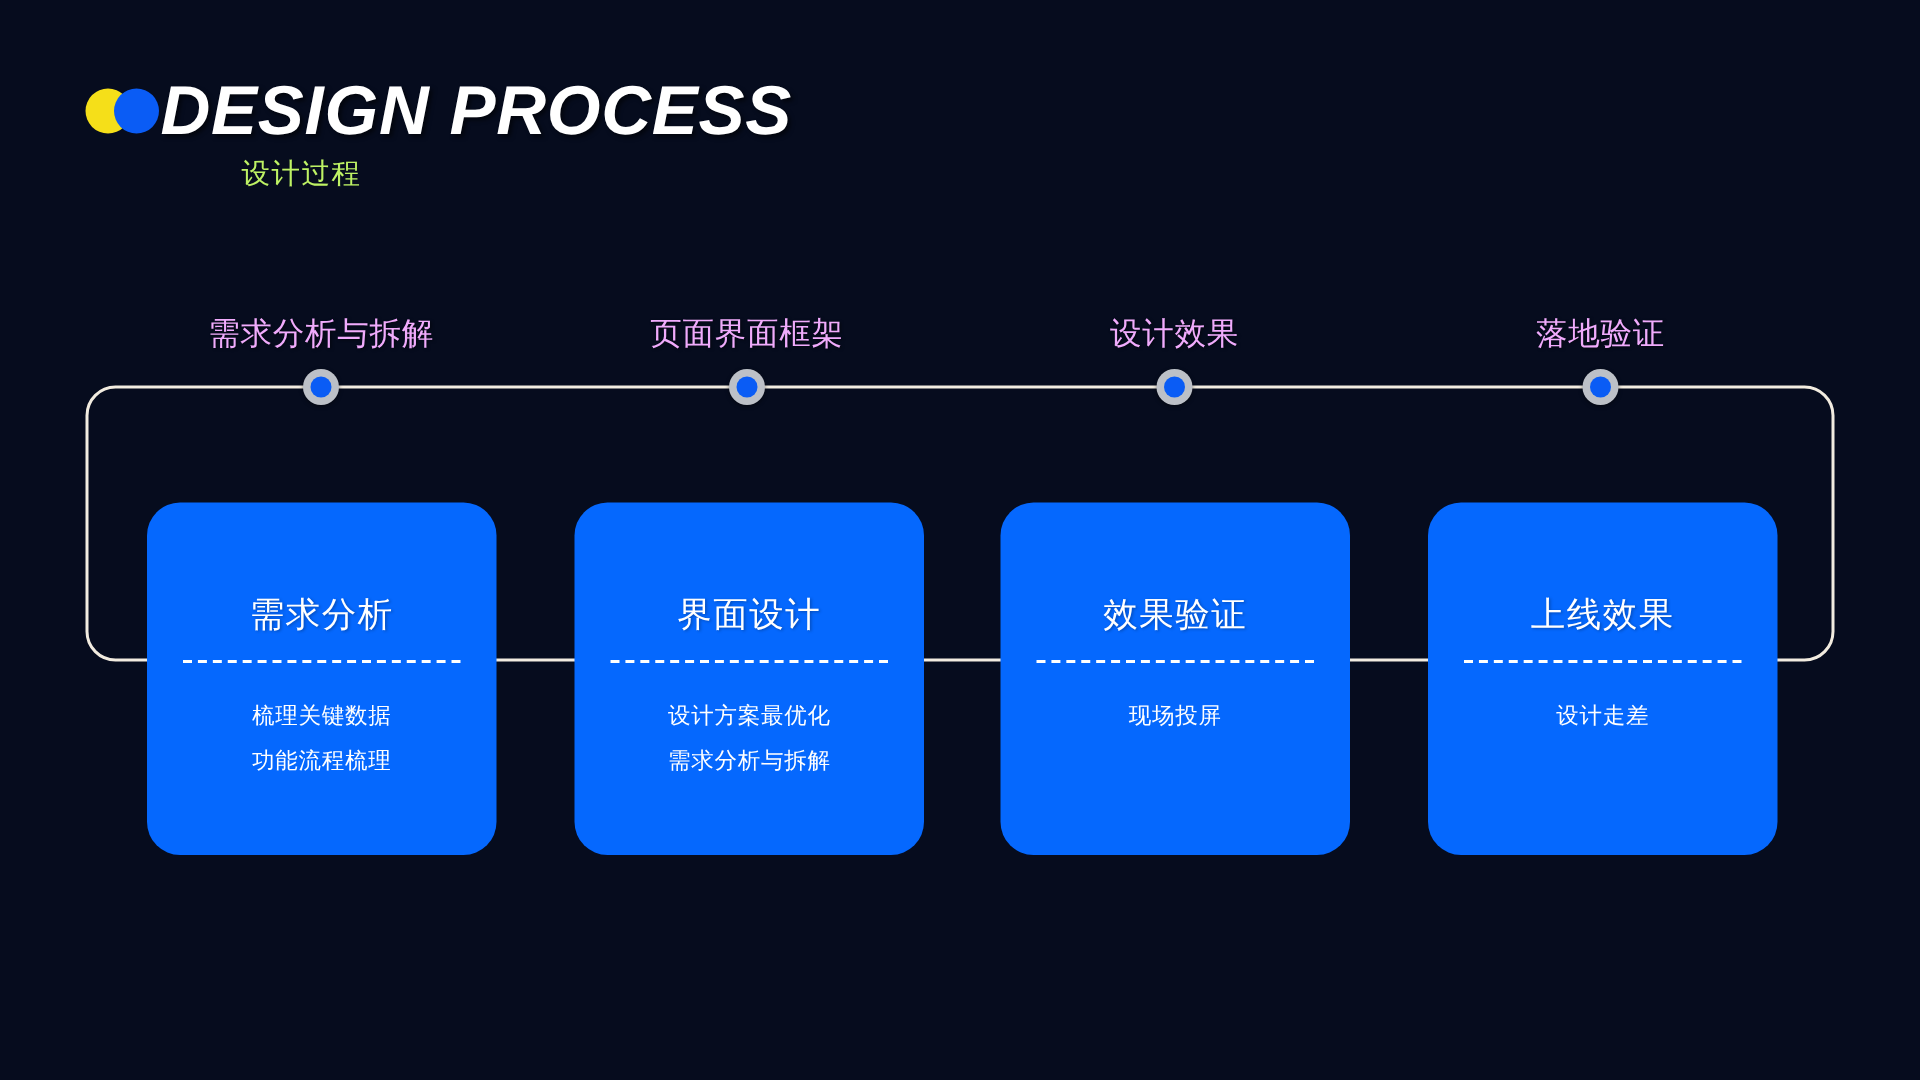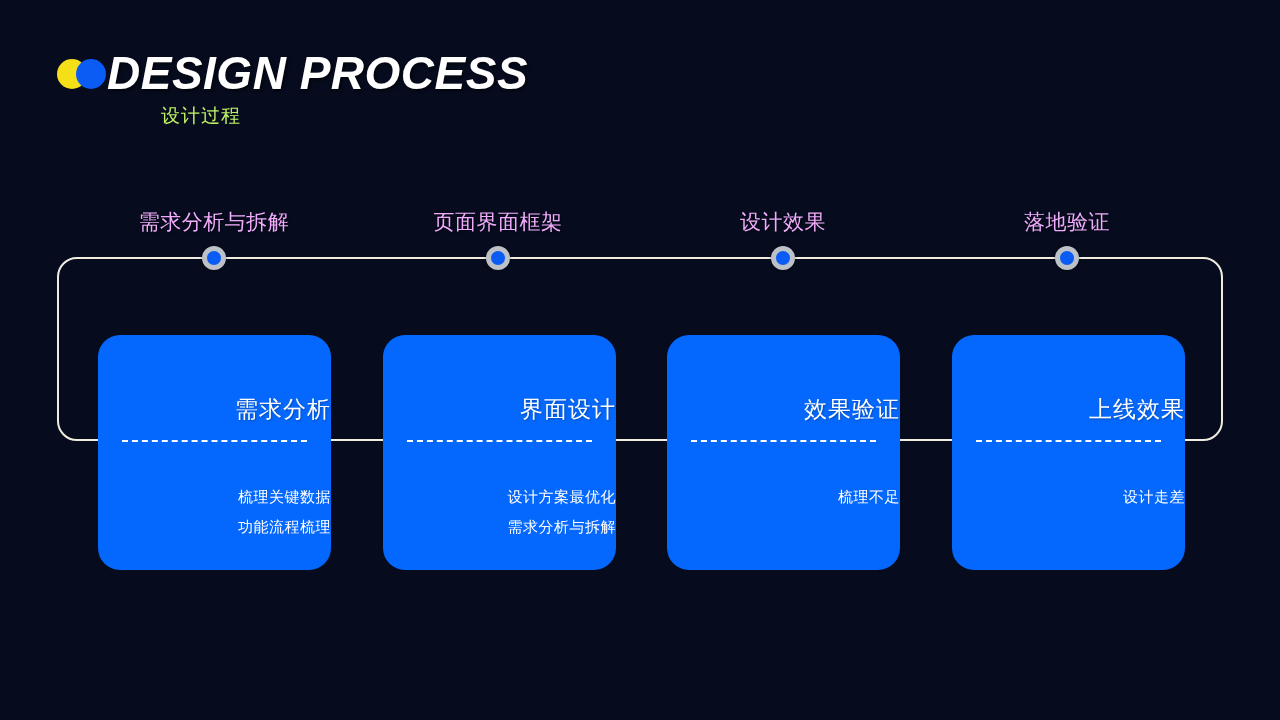--- a/index.html
+++ b/index.html
@@ -128,21 +128,21 @@
     background: #0568fe;
     border-radius: 22px;
     overflow: hidden;
   }
 
   .card-title {
     position: absolute;
     top: 59px;
     left: 0;
     right: 0;
-    text-align: right;
+    text-align: center;
     font-size: 23px;
     font-weight: 400;
     color: #ffffff;
     letter-spacing: 1px;
     text-shadow: 1px 1px 2px rgba(0,0,0,0.28);
   }
 
   .card-divider {
     position: absolute;
     top: 105px;
@@ -150,22 +150,21 @@
     right: 24px;
     height: 0;
     border-top: 2px dashed #ffffff;
   }
 
   .card-items {
     position: absolute;
     top: 128px;
     left: 0;
     right: 0;
-    text-align: right;
-    margin-top: 19px;
+    text-align: center;
   }
   .card-item {
     font-size: 15px;
     color: #ffffff;
     line-height: 30px;
     letter-spacing: 0.5px;
   }
 
   .card-1 { left: 98px; }
   .card-2 { left: 383px; padding-left: 15px; }
@@ -223,21 +222,21 @@
   <div class="card-items">
     <div class="card-item">设计方案最优化</div>
     <div class="card-item">需求分析与拆解</div>
   </div>
 </div>
 
 <div class="card card-3">
   <div class="card-title">效果验证</div>
   <div class="card-divider"></div>
   <div class="card-items">
-    <div class="card-item">梳理不足</div>
+    <div class="card-item">现场投屏</div>
   </div>
 </div>
 
 <div class="card card-4">
   <div class="card-title">上线效果</div>
   <div class="card-divider"></div>
   <div class="card-items">
     <div class="card-item">设计走差</div>
   </div>
 </div>

